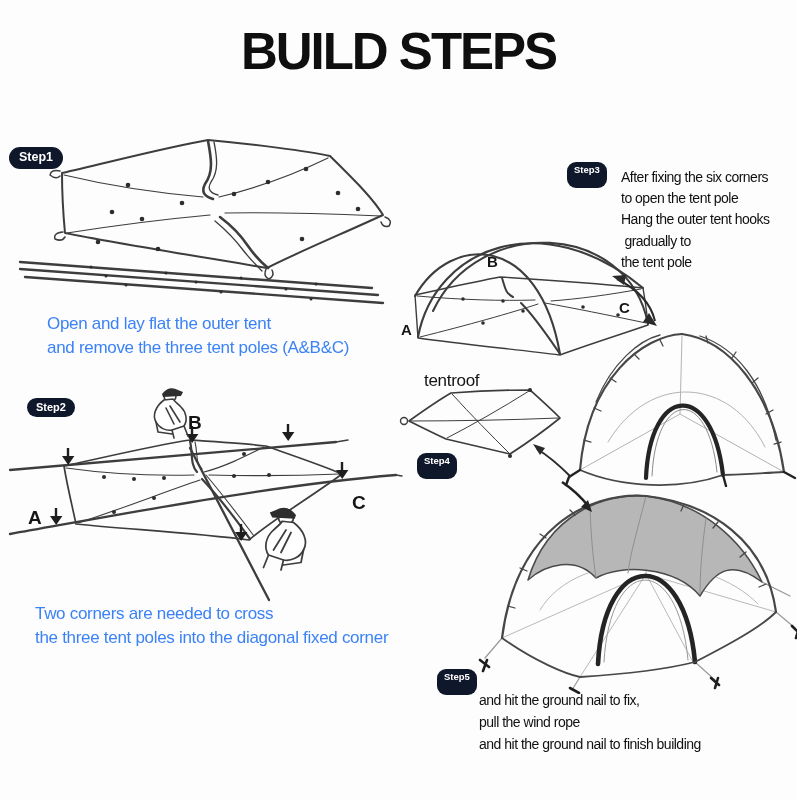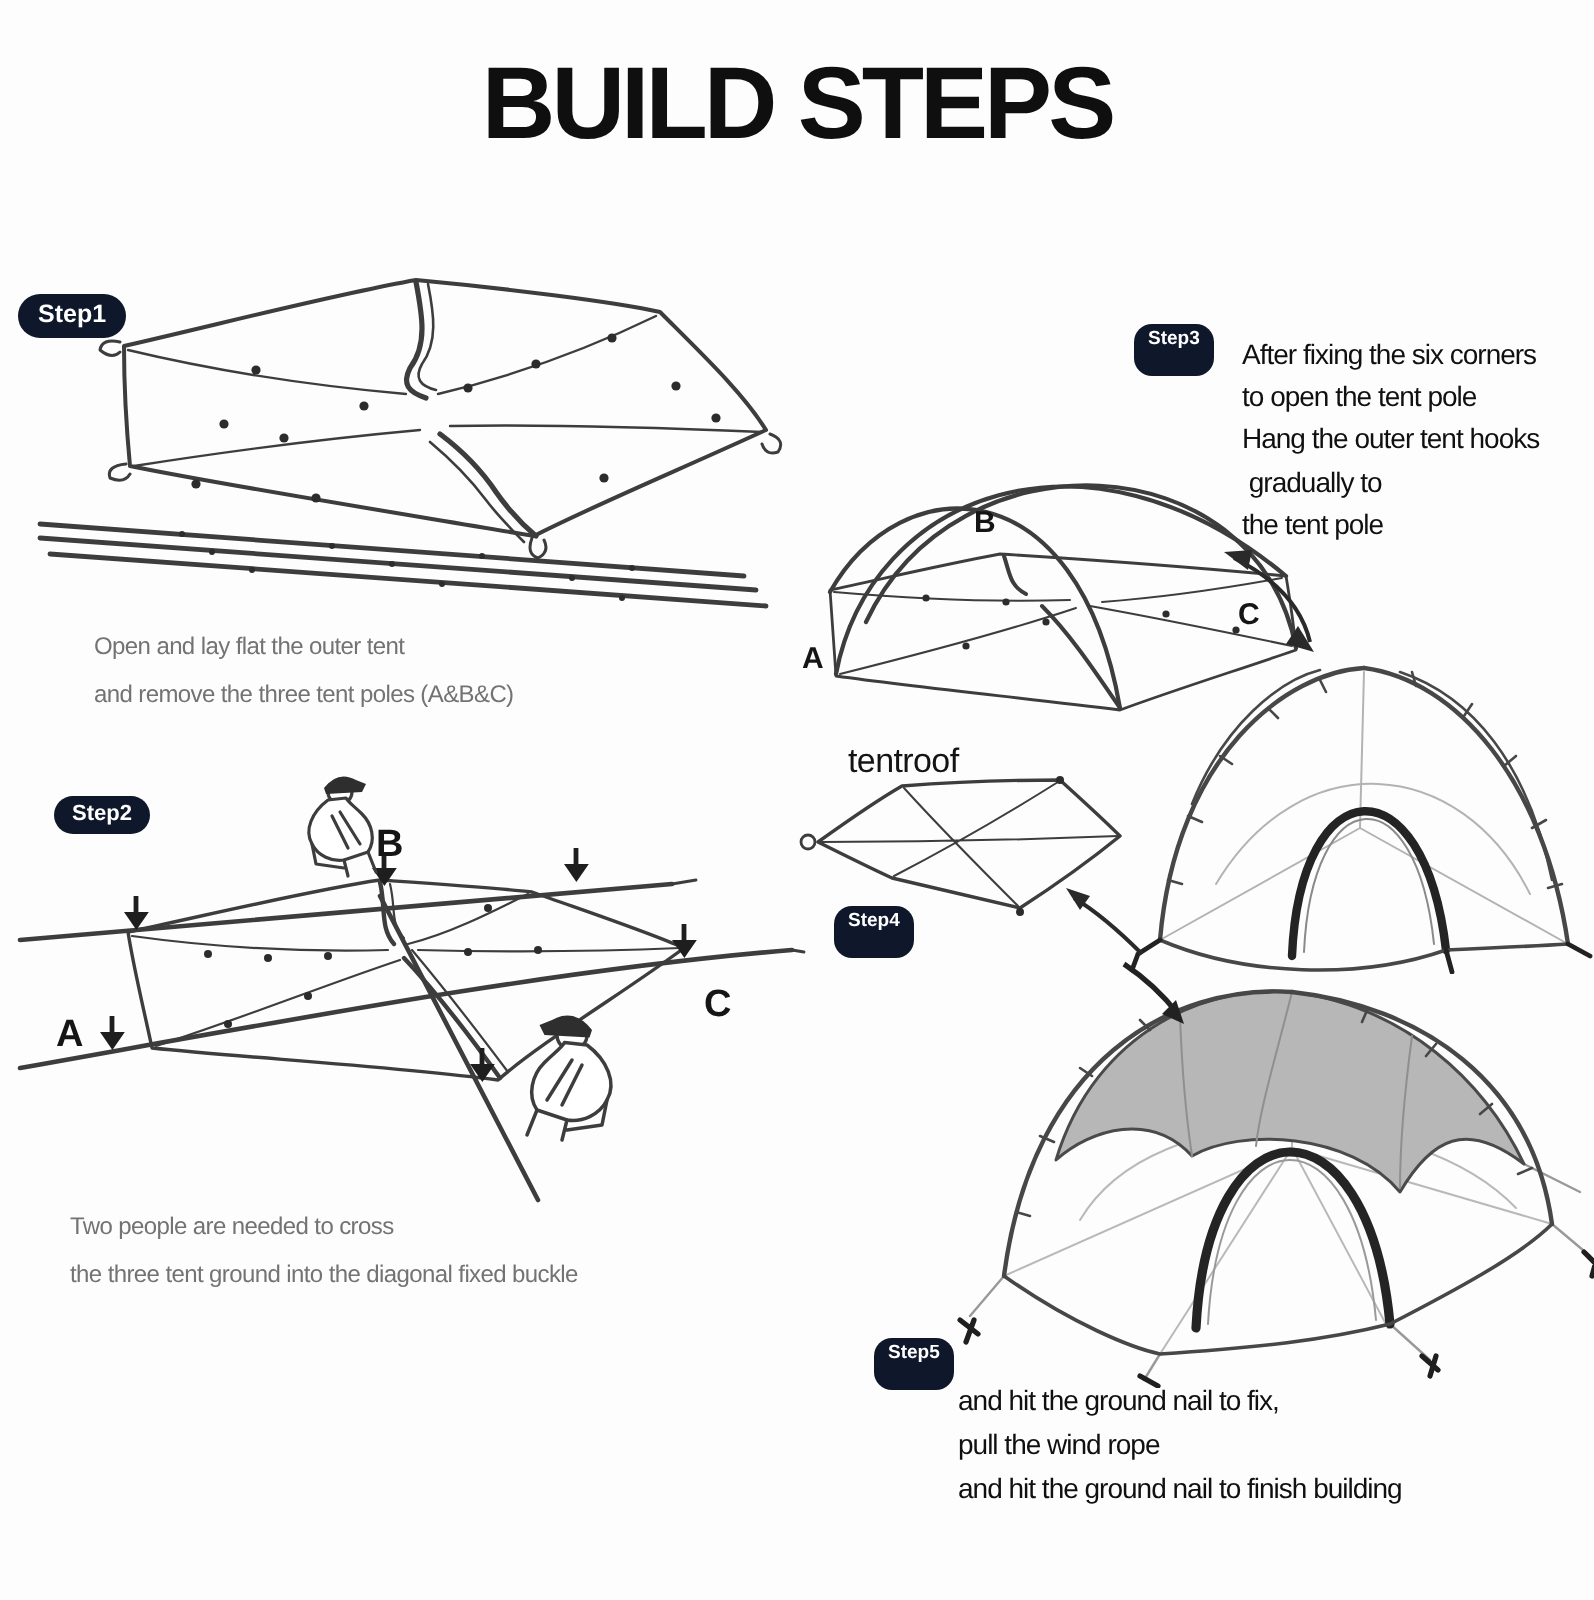--- a/index.html
+++ b/index.html
@@ -14,21 +14,21 @@
   }
   .badge{
     position:absolute;background:#0f172a;color:#fff;font-weight:700;
     border-radius:11px;text-align:center;z-index:4;line-height:1.2;
   }
   .badge-lg{font-size:12.5px;padding:3px 10px 4px;}
   .badge-md{font-size:11px;padding:2.5px 9px 3.5px;}
   .badge-sm{font-size:9.5px;padding:2px 7px 13px;border-radius:9px;}
   .txt{position:absolute;z-index:3;}
   .txt div{white-space:pre;}
-  .cap{font-size:12px;line-height:23.5px;letter-spacing:-0.3px;color:#737373;}
+  .cap{font-size:17px;line-height:23.5px;letter-spacing:-0.3px;color:#3b82f6;}
   .small-a{font-size:14px;line-height:21.2px;letter-spacing:-0.5px;color:#101010;}
   .small-b{font-size:13.5px;line-height:20.6px;letter-spacing:-0.6px;color:#101010;}
   .small-c{font-size:14px;line-height:22px;letter-spacing:-0.5px;color:#101010;}
   .pole-label{position:absolute;font-weight:700;color:#151515;z-index:4;}
   .pl-lg{font-size:19px;}
   .pl-md{font-size:15px;}
   .tentroof-label{position:absolute;font-size:17px;letter-spacing:-0.3px;color:#141414;z-index:3;}
   svg{position:absolute;z-index:1;}
 </style>
 </head>
@@ -136,22 +136,22 @@
       <path d="M10,18 C2,24 -2,33 2,40 C5,46 12,49 18,48 L30,44 C34,38 32,30 27,25 C23,21 20,19 19,17 Z" fill="#fff"></path>
       <path d="M16,24 L26,40 M12,26 L20,42"></path>
       <path d="M2,40 L4,50 L18,52 M30,44 L34,54 M18,48 L20,56"></path>
     </g>
   </svg>
   <div class="badge badge-md" style="left:27px;top:398px;">Step2</div>
   <span class="pole-label pl-lg" style="left:28px;top:507px;">A</span>
   <span class="pole-label pl-lg" style="left:188px;top:412px;">B</span>
   <span class="pole-label pl-lg" style="left:352px;top:492px;">C</span>
   <div class="txt cap" style="left:35px;top:602px;">
-    <div>Two people are needed to cross</div>
-    <div>the three tent ground into the diagonal fixed buckle</div>
+    <div>Two corners are needed to cross</div>
+    <div>the three tent poles into the diagonal fixed corner</div>
   </div>
 
   <svg style="left:393px;top:203px;" width="275" height="155" viewBox="0 0 275 155">
     <g fill="none" stroke="#3d3d3d" stroke-width="1.6" stroke-linecap="round" stroke-linejoin="round">
       <path d="M25,135 C24,121 23,106 22,92 C50,86 80,79 107,74 C155,77 208,81 250,85 C252,97 254,110 255,122 C226,132 194,142 167,152 C119,146 68,141 25,135 Z" stroke-width="1.4"></path>
       <path d="M24,93 C70,97 110,98 142,97 M27,134 C75,122 118,110 145,101 M253,120 C215,112 180,105 152,100 M248,86 C215,92 185,96 158,98" stroke-width="1"></path>
       <path d="M109,75 C112,84 112,90 120,94 M128,100 C142,114 154,132 167,151" stroke-width="2"></path>
       <path d="M25,134 C42,44 150,2 250,85" stroke-width="2.1"></path>
       <path d="M167,151 C146,30 58,30 22,93" stroke-width="2.1"></path>
       <path d="M255,121 C235,18 85,12 40,108" stroke-width="2.1"></path>

